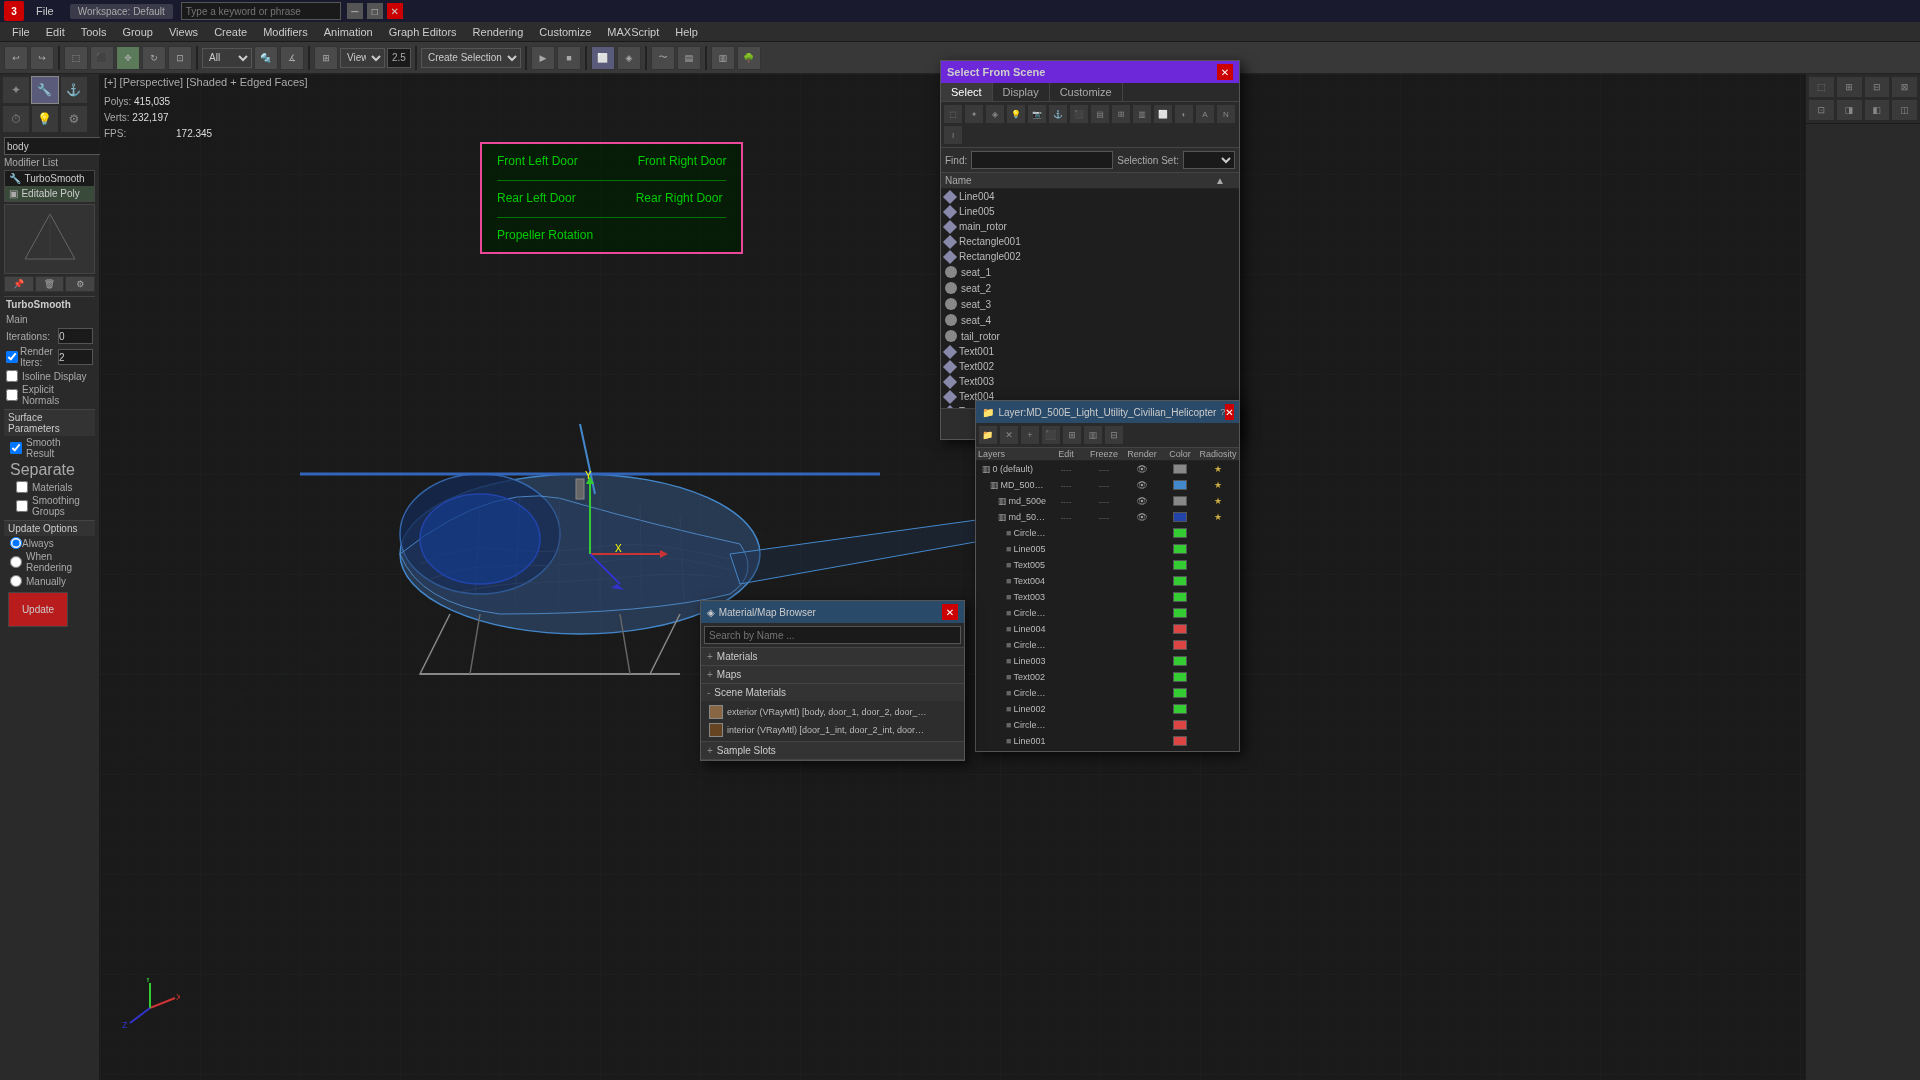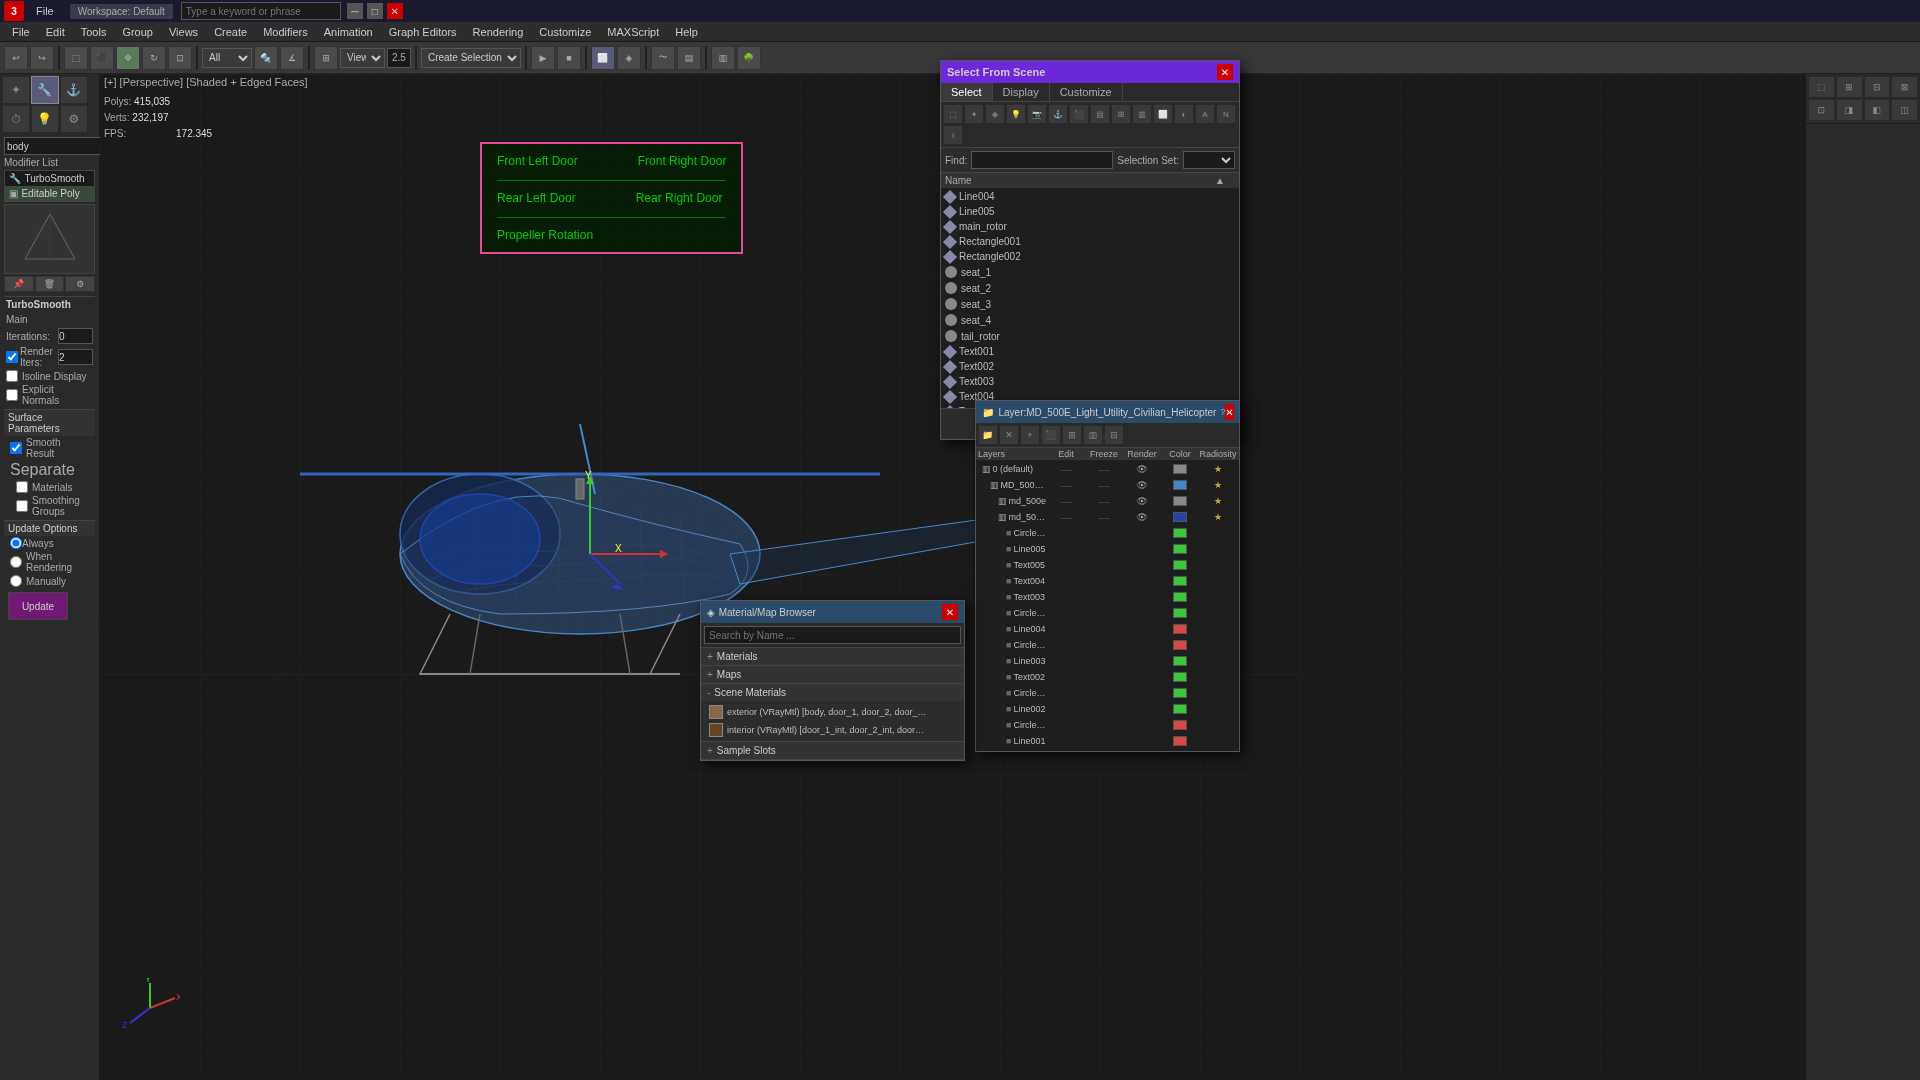--- a/index.html
+++ b/index.html
@@ -251,21 +251,21 @@
         <span style="color:#aaa;">Always</span>
       </div>
       <div style="display:flex;align-items:center;padding:1px 6px;font-size:10px;gap:4px;">
         <input type="radio" name="update" style="width: 12px; height: 12px;">
         <span style="color:#aaa;">When Rendering</span>
       </div>
       <div style="display:flex;align-items:center;padding:1px 6px;font-size:10px;gap:4px;">
         <input type="radio" name="update" style="width: 12px; height: 12px;">
         <span style="color:#aaa;">Manually</span>
       </div>
-      <button style="width:60px;height:28px;background:#701a75;border:1px solid #444;color:#ccc;font-size:10px;cursor:pointer;margin:4px;">Update</button>
+      <button style="width:60px;height:35px;background:#b91c1c;border:1px solid #444;color:#ccc;font-size:10px;cursor:pointer;margin:4px;">Update</button>
     </div>
   </div>
 
   <div id="viewport" style="flex:1;background:#1a1a1a;position:relative;overflow:hidden;">
 
     <svg class="grid-svg">
 
       <defs>
         <pattern id="smallGrid" width="20" height="20" patternUnits="userSpaceOnUse">
           <path d="M 20 0 L 0 0 0 20" fill="none" stroke="#2a2a2a" stroke-width="0.5"></path>

